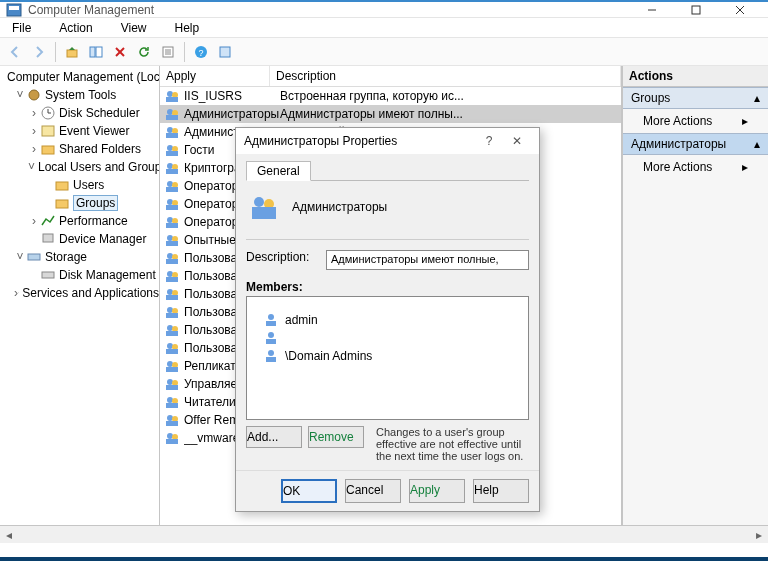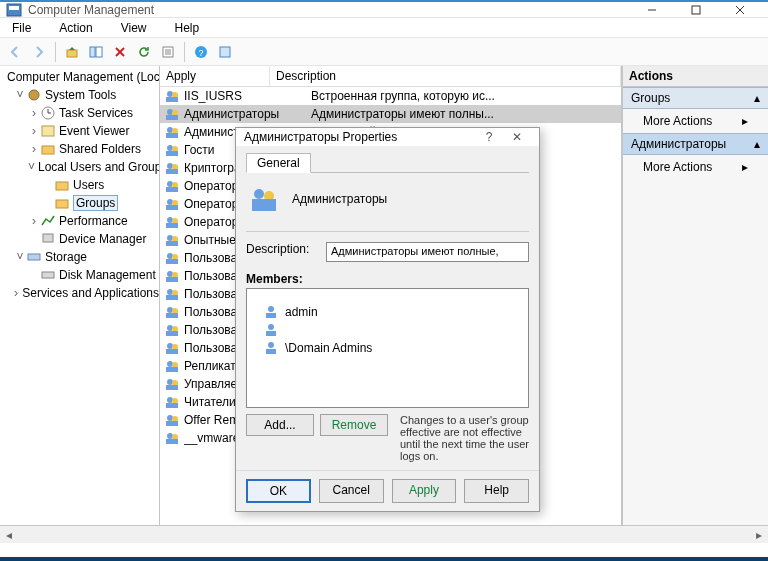--- a/index.html
+++ b/index.html
@@ -75,21 +75,21 @@
     background:#fff;
     position:relative;
   }
   .listhdr { display:flex; border-bottom:1px solid #dcdcdc;background:#fff;}
   .listhdr div { padding:3px 6px; border-right:1px solid #e5e5e5; background:#fff;}
   .col-name{width:110px;}
   .col-desc{flex:1;}
   .row { display:flex; align-items:center; padding:1px 0;}
   .row .ic{width:16px;height:16px;margin:0 4px;}
   .row .rname{width:96px;white-space:nowrap;overflow:hidden;text-overflow:ellipsis;}
-  .row .rdesc{flex:1;white-space:nowrap;overflow:hidden;text-overflow:ellipsis;padding-right:6px;margin-left:31px;}
+  .row .rdesc{flex:1;white-space:nowrap;overflow:hidden;text-overflow:ellipsis;padding-right:6px;}
   .row.selected{background:#cfcfcf;}
   .actions {
     width: 146px;
     background:#f6f6f6;
     border-left:1px solid #c5c5c5;
     display:flex;flex-direction:column;
   }
   .actions-hdr{background:#eee;border-bottom:1px solid #c5c5c5;padding:3px 6px;font-weight:bold;display:flex;justify-content:space-between;}
   .actions-section{background:#dde7f2;border-top:1px solid #a8b8cc;border-bottom:1px solid #a8b8cc;padding:3px 8px;display:flex;justify-content:space-between;align-items:center;}
   .actions-section.sel{background:#c1d8ef;}
@@ -123,21 +123,21 @@
   .grouptop{display:flex;align-items:center;gap:12px;padding:10px 2px 16px 2px;}
   .grouptop .gicon{width:32px;height:32px;}
   .descrow{display:flex;align-items:flex-start;gap:10px;margin-bottom:10px;}
   .descrow label{width:70px;}
   .descbox{flex:1;height:20px;border:1px solid #888;background:#fff;padding:2px 4px;font-size:11px;overflow:hidden;}
   .memlabel{margin-bottom:2px;font-weight:bold;}
   .members{border:1px solid #888;background:#fff;flex:1;min-height:120px;padding:14px;}
   .memrow{display:flex;align-items:center;gap:6px;padding:1px 2px;}
   .memrow .mic{width:16px;height:16px;}
   .btnrow{display:flex;align-items:flex-start;gap:6px;margin-top:6px;}
-  .wbtn{border:1px solid #a0a0a0;background:#e9e9e9;padding:3px 0;width:68px;text-align:center;}
+  .wbtn{border:1px solid #a0a0a0;background:#e9e9e9;padding:3px 0;width:56px;text-align:left;}
   .wbtn.disabled{color:#15803d;}
   .note{flex:1;font-size:11px;color:#333;padding-left:6px;}
   .dlg-actions{display:flex;justify-content:flex-end;gap:8px;padding:8px 10px;border-top:1px solid #ddd;}
   .wbtn.primary{border:2px solid #2a6fbf;background:#eaf1fa;}
   
   .folder{fill:#f5c967;stroke:#c49430;}
   .people{fill:#6aa0e2;}
 </style>
 </head>
 <body>
@@ -257,21 +257,21 @@
       </div>
     <div class="tree-item ind2">
         <span class="tw">›</span>
         <span class="ic">
           <svg viewBox="0 0 16 16">
             <circle cx="8" cy="8" r="6" fill="#fff" stroke="#888"></circle>
             <line x1="8" y1="8" x2="8" y2="4" stroke="#444"></line>
             <line x1="8" y1="8" x2="11" y2="8" stroke="#444"></line>
           </svg>
         </span>
-        <span class="lbl">Task Services</span>
+        <span class="lbl">Disk Scheduler</span>
       </div>
     <div class="tree-item ind2">
         <span class="tw">›</span>
         <span class="ic">
           <svg viewBox="0 0 16 16">
             <rect x="2" y="3" width="12" height="10" fill="#f7e6a3" stroke="#b59b4a"></rect>
           </svg>
         </span>
         <span class="lbl">Event Viewer</span>
       </div>

